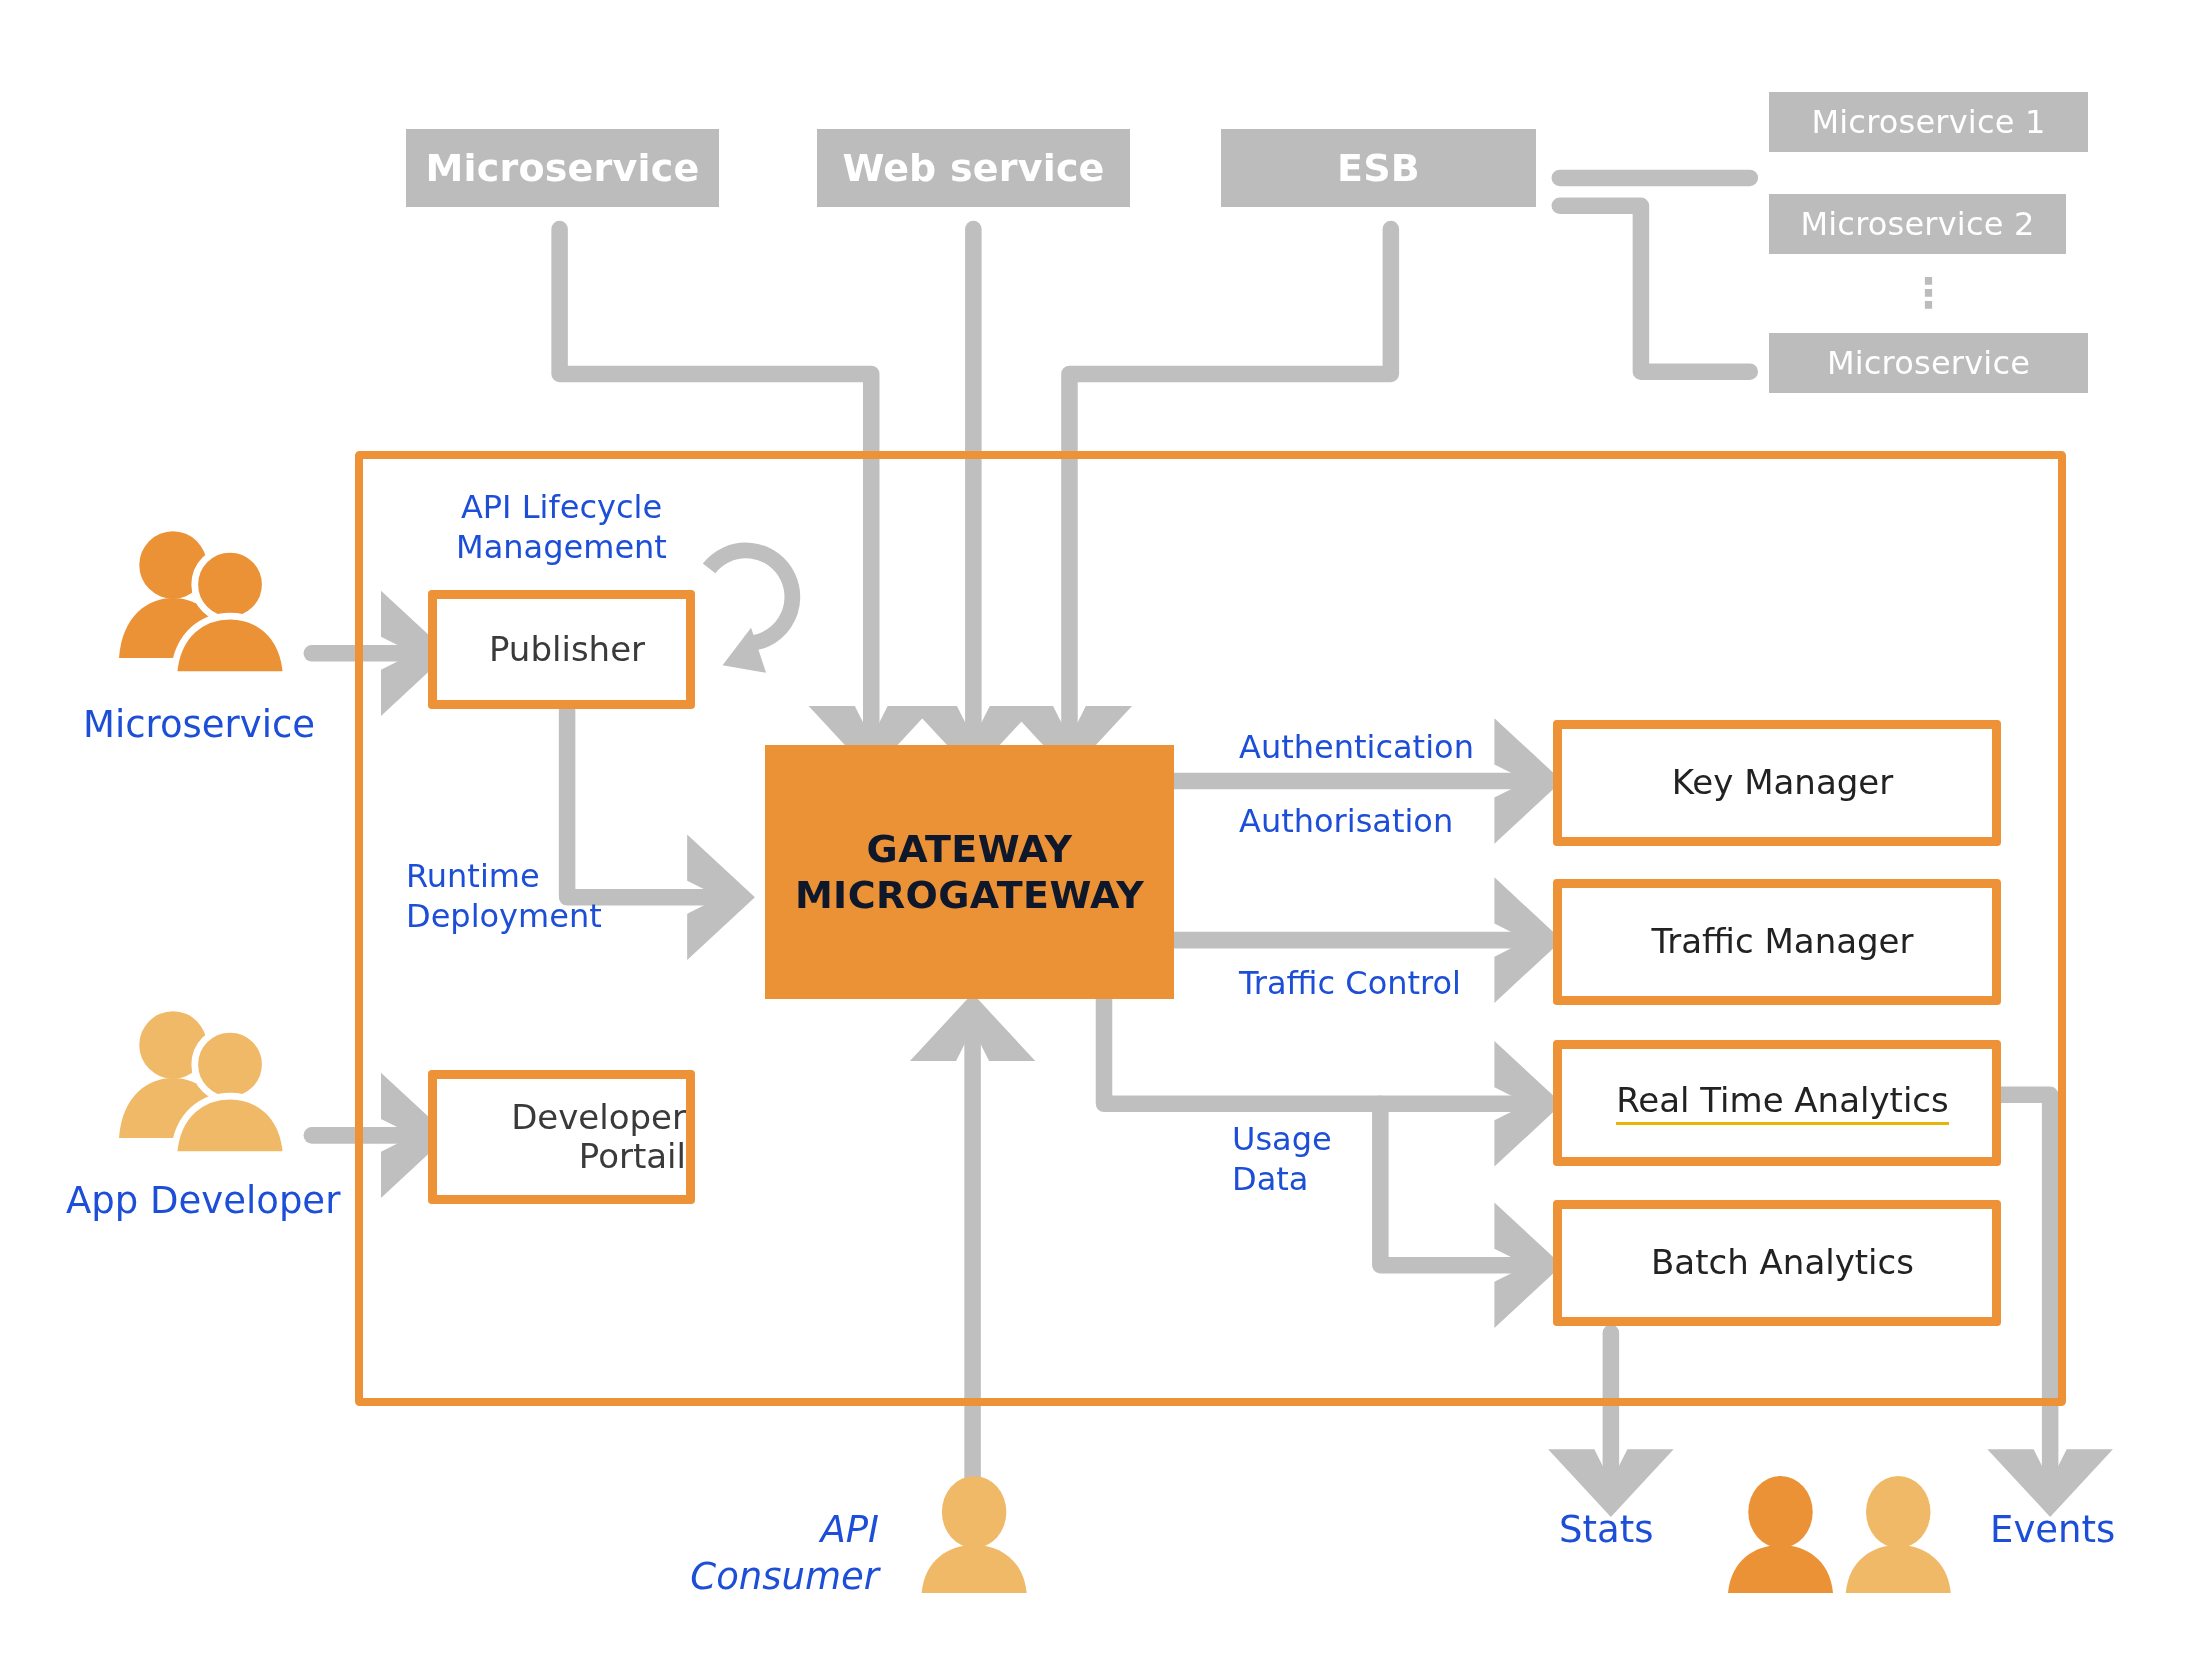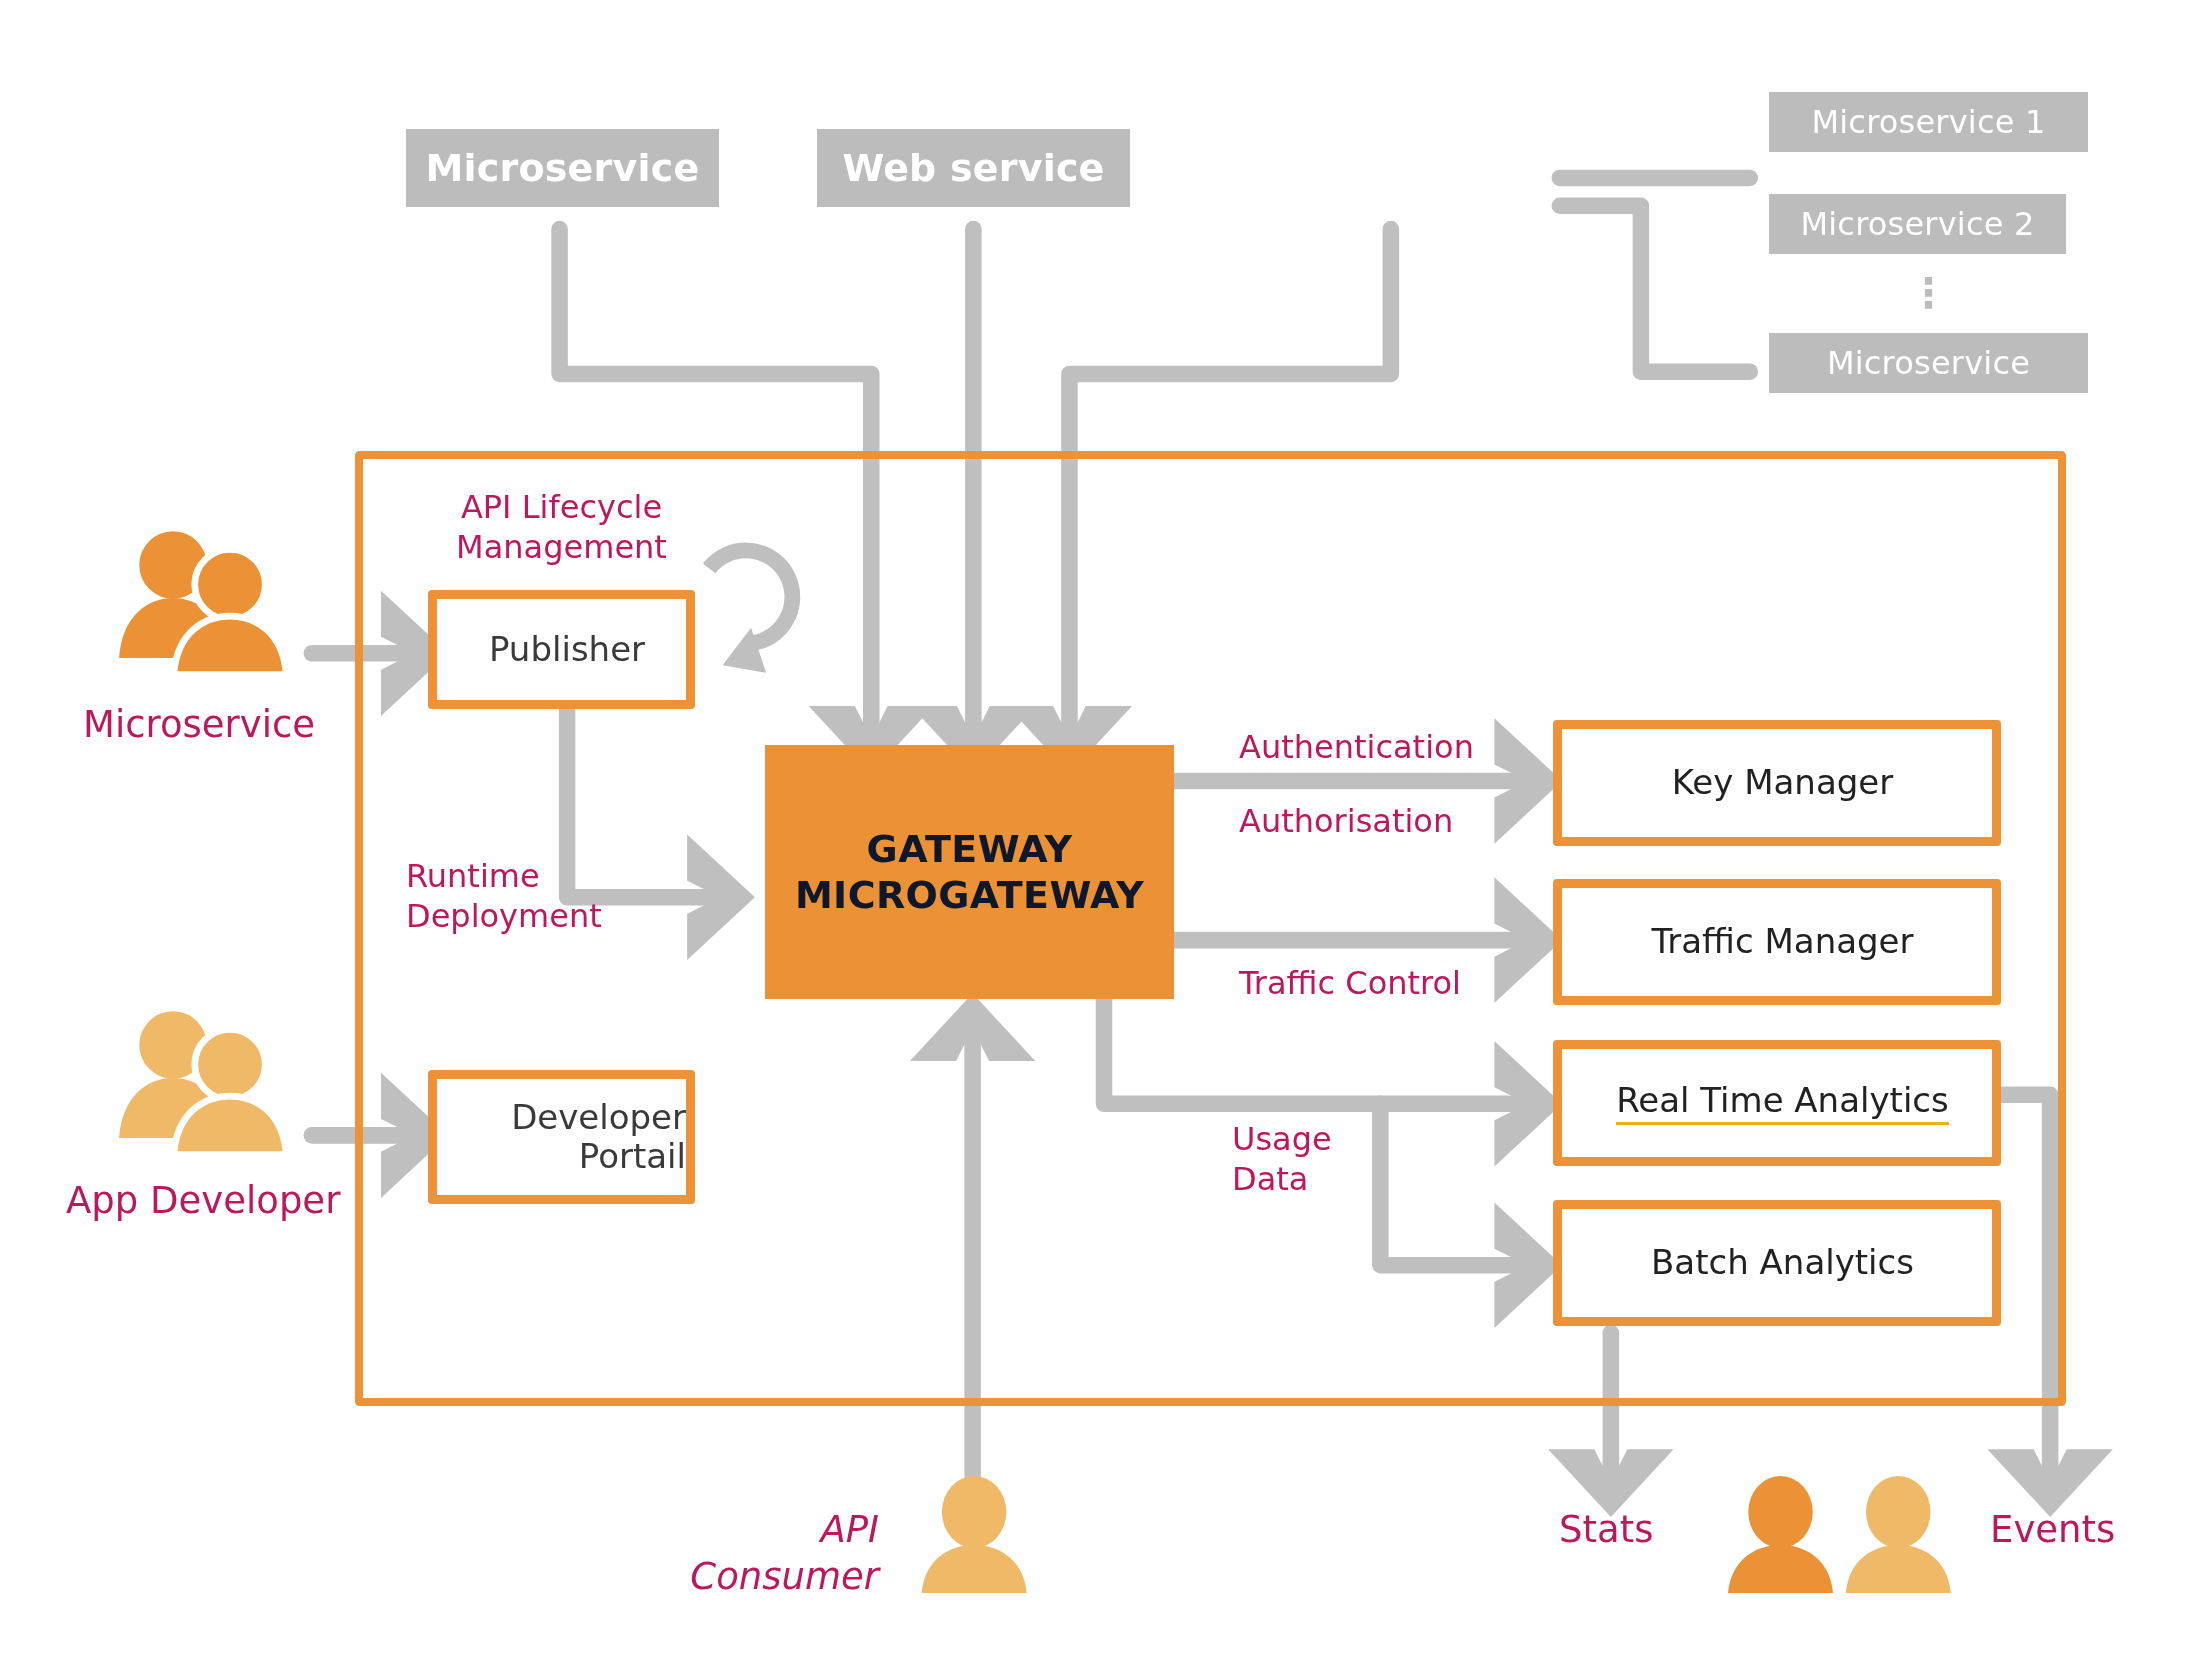--- a/index.html
+++ b/index.html
@@ -74,21 +74,21 @@
     background: #ec9236;
     color: #0f172a;
     font-weight: bold;
     font-size: 38px;
     line-height: 1.22;
     letter-spacing: 0.4px;
   }
   
   .lbl {
     position: absolute;
-    color: #be185d;
+    color: #1d4ed8;
     font-size: 32px;
     line-height: 1.26;
     white-space: pre-line;
   }
   .lbl.big { font-size: 37px; }
   .lbl.c { text-align: center; }
   .lbl.r { text-align: right; font-style: italic; }
   .people { position: absolute; }
 </style>
 </head>
@@ -142,20 +142,23 @@
   <div class="container-frame" style="left:355px; top:451px; width:1711px; height:955px;"></div>
 
   <div class="node srcbox" style="left:406px; top:129px; width:313px; height:78px;">
     <span>Microservice</span>
   </div>
 
   <div class="node srcbox" style="left:817px; top:129px; width:313px; height:78px;">
     <span>Web service</span>
   </div>
 
+  <div class="node srcbox" style="left:1221px; top:129px; width:315px; height:78px;">
+    <span>ESB</span>
+  </div>
 
   <div class="node srcbox small" style="left:1769px; top:92px; width:319px; height:60px;">
     <span>Microservice 1</span>
   </div>
 
   <div class="node srcbox small" style="left:1769px; top:194px; width:297px; height:60px;">
     <span>Microservice 2</span>
   </div>
 
   <div class="node" style="left:1769px; top:263px; width:319px; height:60px;

